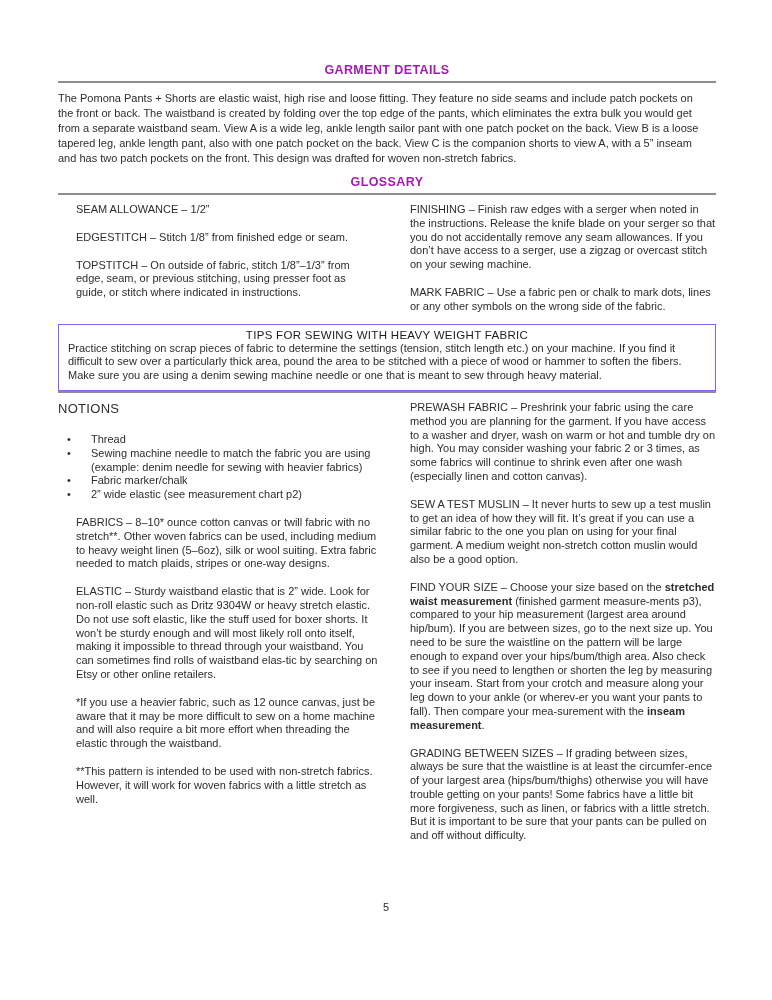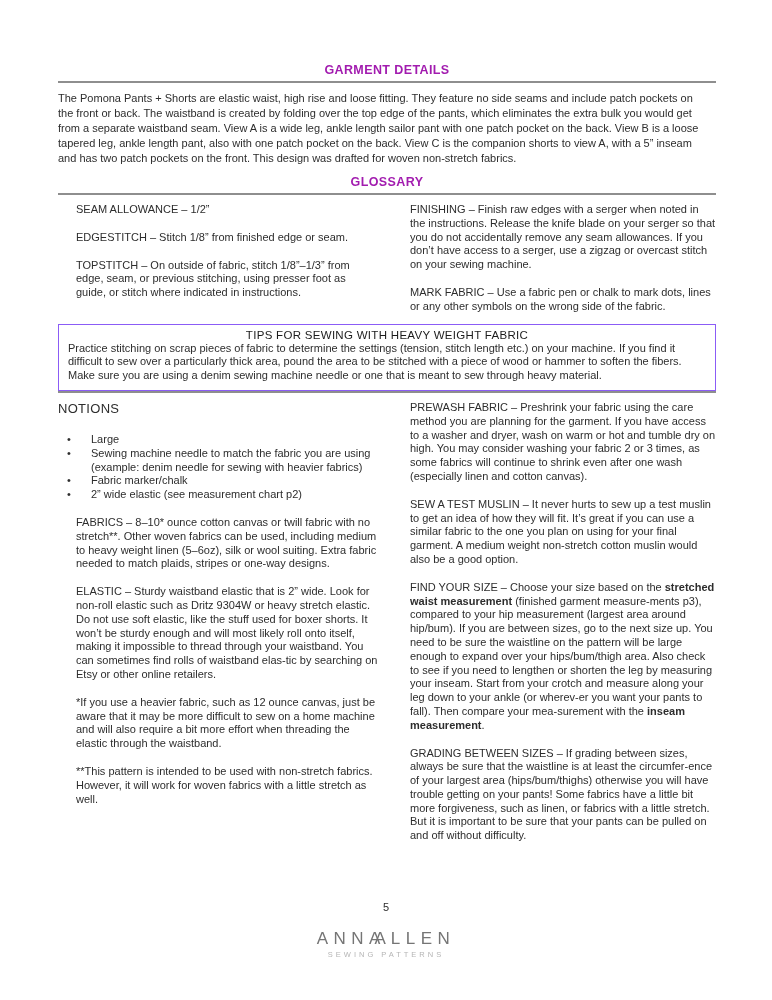--- a/index.html
+++ b/index.html
@@ -109,21 +109,21 @@
       <p class="tips-body">Practice stitching on scrap pieces of fabric to determine the settings (tension, stitch length etc.) on your machine. If you find it difficult to sew over a particularly thick area, pound the area to be stitched with a piece of wood or hammer to soften the fibers. Make sure you are using a denim sewing machine needle or one that is meant to sew through heavy material.</p>
     </aside>
 
     <section>
       <hr class="rule">
       <div class="cols">
 
         <div class="col-l">
           <h3 class="subhead">NOTIONS</h3>
           <ul class="notions">
-            <li>Large</li>
+            <li>Thread</li>
             <li>Sewing machine needle to match the fabric you are using (example: denim needle for sewing with heavier fabrics)</li>
             <li>Fabric marker/chalk</li>
             <li>2” wide elastic (see measurement chart p2)</li>
           </ul>
           <p class="body">FABRICS – 8–10* ounce cotton canvas or twill fabric with no stretch**. Other woven fabrics can be used, including medium to heavy weight linen (5–6oz), silk or wool suiting. Extra fabric needed to match plaids, stripes or one-way designs.</p>
           <p class="body">ELASTIC – Sturdy waistband elastic that is 2” wide. Look for non-roll elastic such as Dritz 9304W or heavy stretch elastic. Do not use soft elastic, like the stuff used for boxer shorts. It won’t be sturdy enough and will most likely roll onto itself, making it impossible to thread through your waistband. You can sometimes find rolls of waistband elas-tic by searching on Etsy or other online retailers.</p>
           <p class="body">*If you use a heavier fabric, such as 12 ounce canvas, just be aware that it may be more difficult to sew on a home machine and will also require a bit more effort when threading the elastic through the waistband.</p>
           <p class="body">**This pattern is intended to be used with non-stretch fabrics. However, it will work for woven fabrics with a little stretch as well.</p>
         </div>
 
@@ -133,17 +133,13 @@
           <p class="body"><span>FIND YOUR SIZE – Choose your size based on the </span><b>stretched waist measurement</b><span> (finished garment measure-ments p3), compared to your hip measurement (largest area around hip/bum). If you are between sizes, go to the next size up. You need to be sure the waistline on the pattern will be large enough to expand over your hips/bum/thigh area. Also check to see if you need to lengthen or shorten the leg by measuring your inseam. Start from your crotch and measure along your leg down to your ankle (or wherev-er you want your pants to fall). Then compare your mea-surement with the </span><b>inseam measurement</b><span>.</span></p>
           <p class="body">GRADING BETWEEN SIZES – If grading between sizes, always be sure that the waistline is at least the circumfer-ence of your largest area (hips/bum/thighs) otherwise you will have trouble getting on your pants! Some fabrics have a little bit more forgiveness, such as linen, or fabrics with a little stretch. But it is important to be sure that your pants can be pulled on and off without difficulty.</p>
         </div>
 
       </div>
     </section>
   </main>
 
   <div class="page-num">5</div>
 
-  <div class="logo">
-    <div class="logo-main"><span>ANN</span><span class="logo-aa">AA</span><span class="logo-right">LLEN</span></div>
-    <div class="logo-sub">SEWING PATTERNS</div>
-  </div>
 </div>
 
 </body></html>

